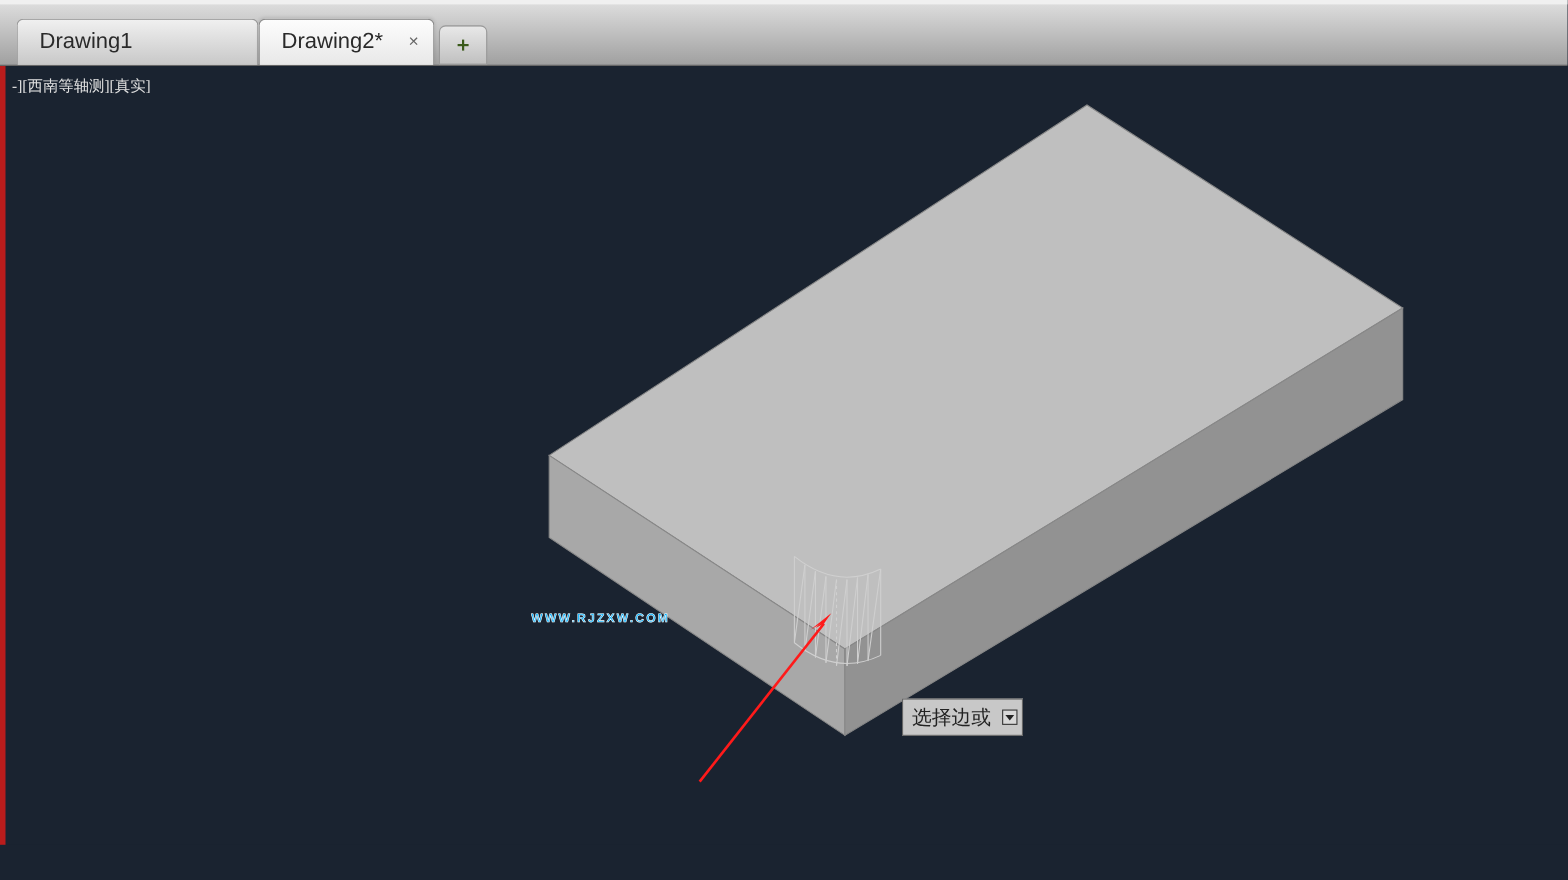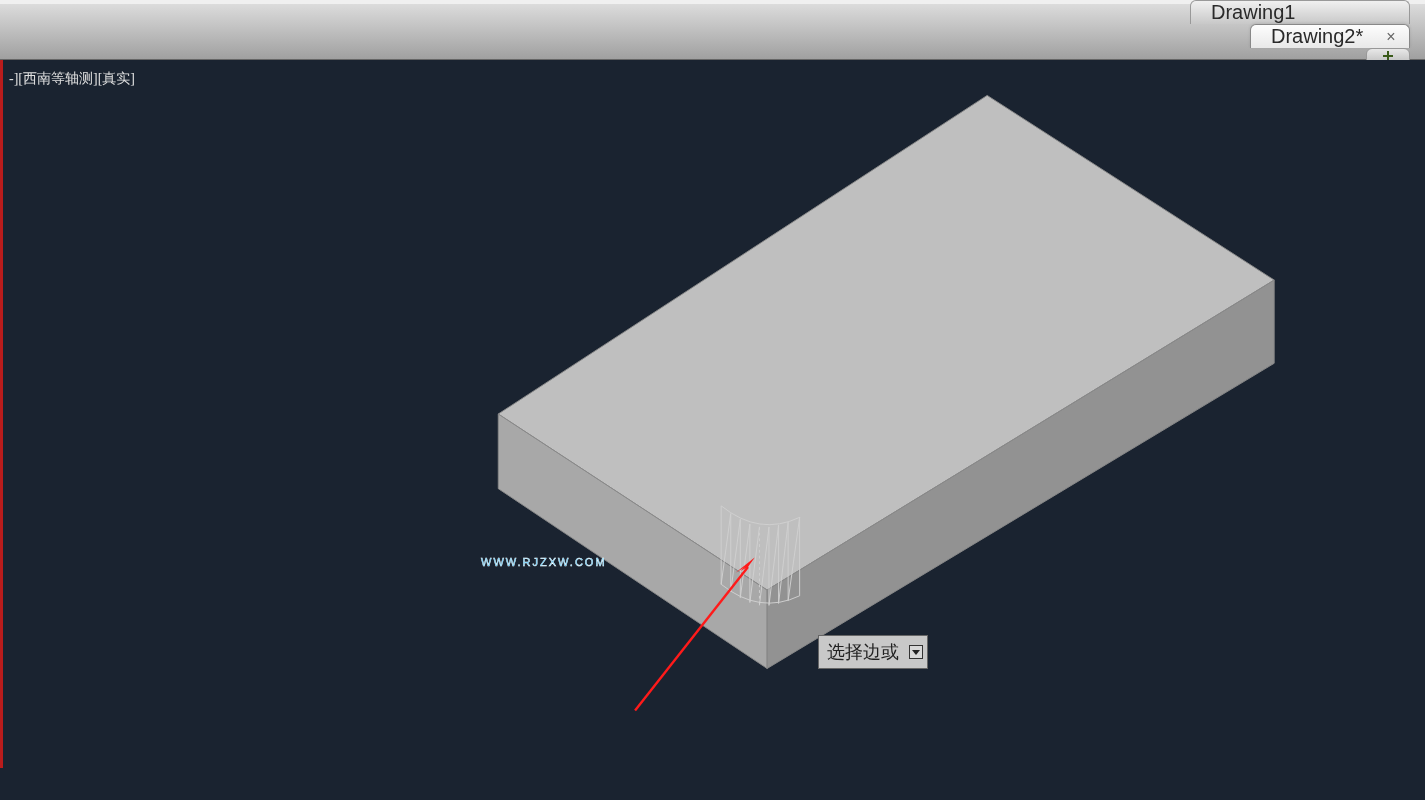--- a/index.html
+++ b/index.html
@@ -11,21 +11,20 @@
       background: #1a2330;
     }
     .tab-bar {
       height: 60px;
       background: linear-gradient(#e0e0e0, #a0a0a0);
       display: flex;
       align-items: flex-end;
       padding: 0 15px;
       border-bottom: 1px solid #666;
       position: relative;
-      flex-direction: column;
     }
     .tab-bar::before {
       content: "";
       position: absolute;
       top: 0; left: 0; right: 0;
       height: 4px;
       background: #f0f0f0;
     }
     .tab {
       height: 42px;
@@ -79,21 +78,21 @@
       justify-content: center;
       margin-left: 4px;
       cursor: pointer;
     }
     .new-tab svg { width: 14px; height: 14px; }
     .viewport {
       width: 100%;
       height: 708px;
       background: #1a2330;
       position: relative;
-      border-left: 3px solid #b91c1c;
+      border-left: 5px solid #b91c1c;
     }
     .view-label {
       position: absolute;
       left: 6px;
       top: 10px;
       color: #e0e0e0;
       font-size: 14px;
       font-family: SimSun, serif;
     }
     .model-svg {
@@ -113,21 +112,21 @@
       -webkit-text-stroke: 2px #fff;
       text-stroke: 2px #fff;
       letter-spacing: 2px;
       font-family: "Microsoft YaHei", sans-serif;
     }
     .watermark-sub {
       position: absolute;
       left: 478px;
       top: 496px;
       font-size: 11px;
-      font-weight: normal;
+      font-weight: bold;
       color: #00b0ff;
       -webkit-text-stroke: 0.5px #fff;
       letter-spacing: 2px;
       font-family: Arial, sans-serif;
     }
     .tooltip {
       position: absolute;
       left: 815px;
       top: 575px;
       background: #c8c8c8;

